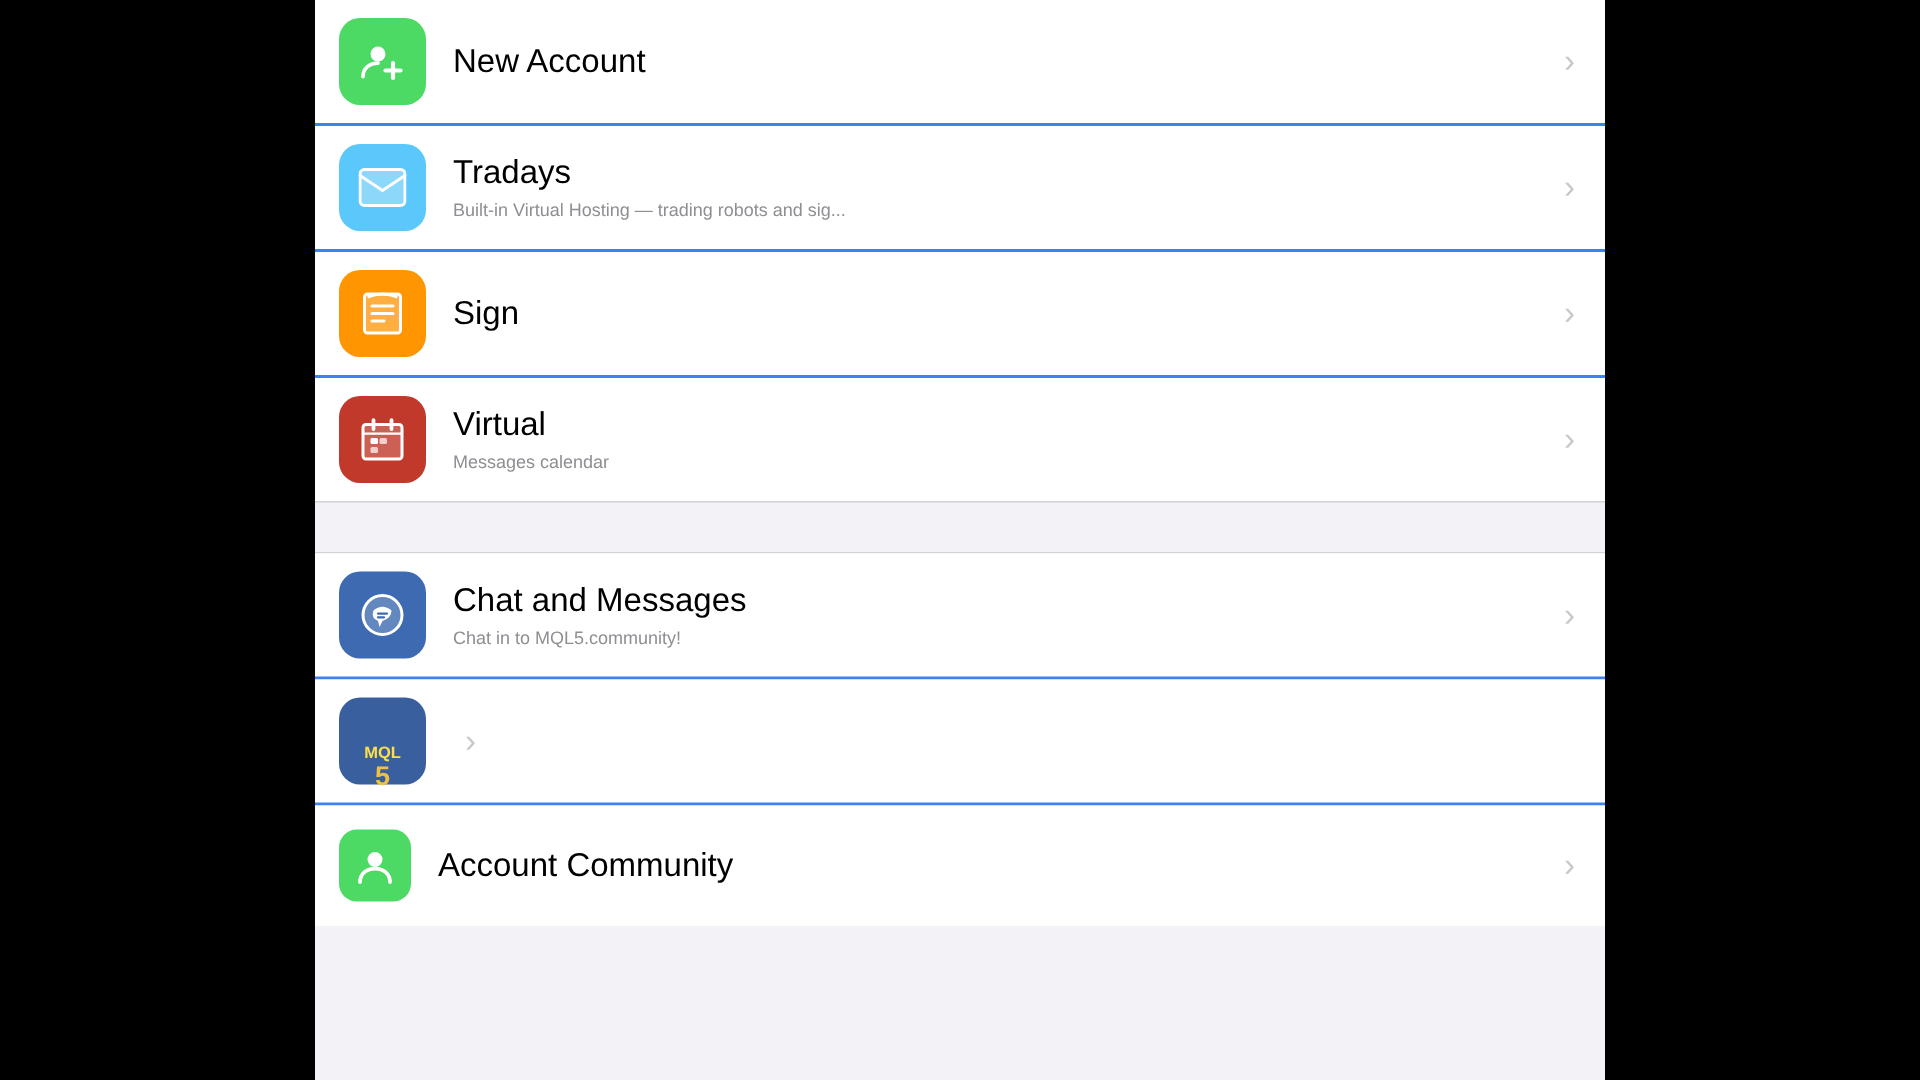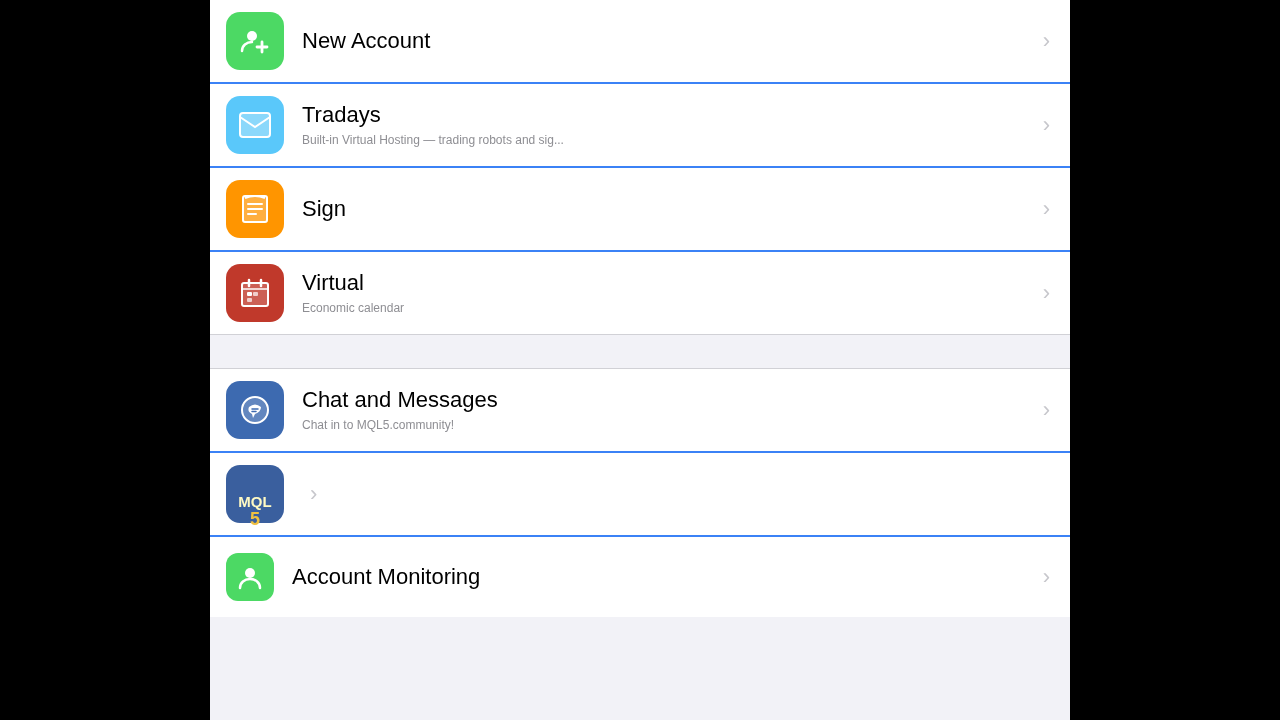--- a/index.html
+++ b/index.html
@@ -180,21 +180,21 @@
             <line x1="2" y1="11" x2="28" y2="11" stroke="white" stroke-width="1.5"></line>
             <line x1="9" y1="2" x2="9" y2="8" stroke="white" stroke-width="2.5" stroke-linecap="round"></line>
             <line x1="21" y1="2" x2="21" y2="8" stroke="white" stroke-width="2.5" stroke-linecap="round"></line>
             <rect x="7" y="14" width="5" height="4" rx="1" fill="white"></rect>
             <rect x="13" y="14" width="5" height="4" rx="1" fill="white" fill-opacity="0.7"></rect>
             <rect x="7" y="20" width="5" height="4" rx="1" fill="white" fill-opacity="0.7"></rect>
           </svg>
         </div>
         <div class="item-text">
           <span class="item-title">Virtual</span>
-          <span class="item-subtitle">Economic calendar</span>
+          <span class="item-subtitle">Messages calendar</span>
         </div>
         <span class="chevron">›</span>
       </div>
     </div>
 
     <div class="section-divider"></div>
 
     <div class="section-group">
 
       <div class="menu-item">
@@ -208,35 +208,35 @@
         <div class="item-text">
           <span class="item-title">Chat and Messages</span>
           <span class="item-subtitle">Chat in to MQL5.community!</span>
         </div>
         <span class="chevron">›</span>
       </div>
 
       <div class="menu-item">
         <div class="icon-wrap icon-blue-mql">
           <div class="mql-text">
-            <div style="font-size:15px;font-weight:bold;color:#fef9c3;margin-top:36px;">MQL</div>
+            <div style="font-size:11px;font-weight:bold;color:#fde047;margin-top:36px;">MQL</div>
             <div style="font-size:18px;font-weight:bold;color:#f0c040;">5</div>
           </div>
         </div>
         <span class="chevron">›</span>
       </div>
 
       <div class="menu-item partial-item">
         <div class="icon-wrap icon-green2" style="height:48px;width:48px;border-radius:12px;">
           <svg width="26" height="26" viewBox="0 0 26 26" fill="none">
             <circle cx="13" cy="9" r="5" fill="white"></circle>
             <path d="M3 24c0-5.5 4.5-9 10-9s10 3.5 10 9" stroke="white" stroke-width="2.5" stroke-linecap="round"></path>
           </svg>
         </div>
         <div class="item-text">
-          <span class="item-title">Account Monitoring</span>
+          <span class="item-title">Account Community</span>
         </div>
         <span class="chevron">›</span>
       </div>
 
     </div>
   </div>
 </div>
 
 </body></html>

